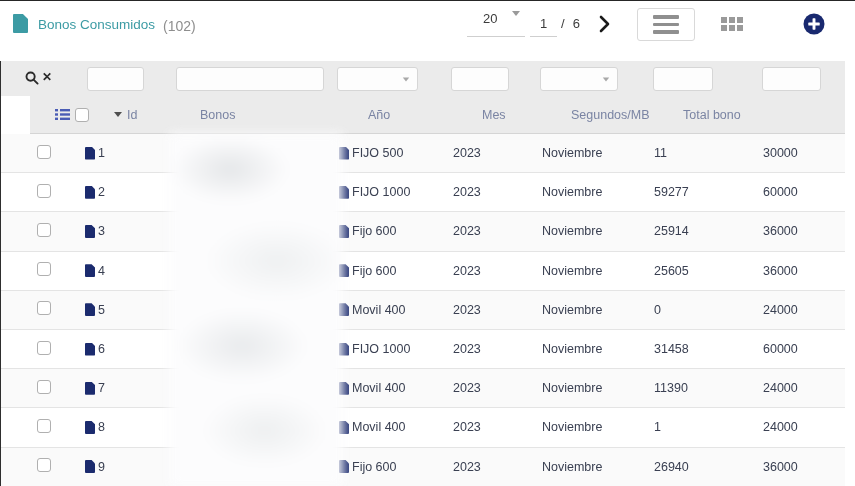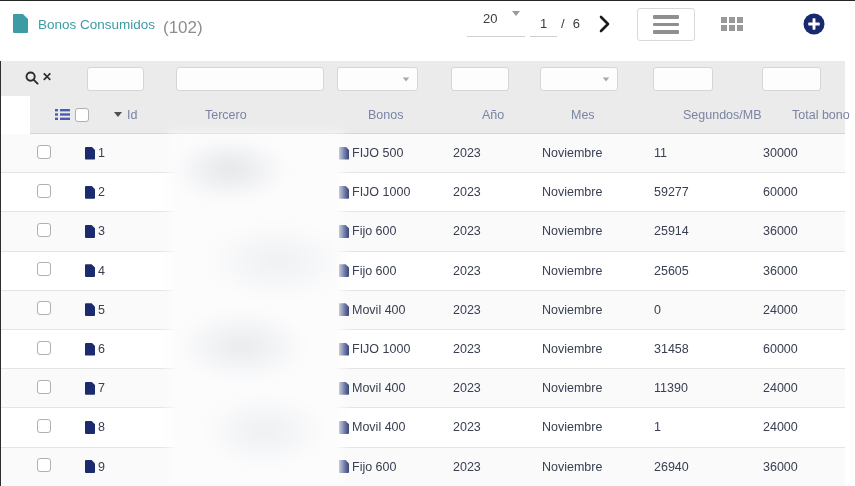--- a/index.html
+++ b/index.html
@@ -7,21 +7,21 @@
   body { font-family:"Liberation Sans", sans-serif; }
   .page { position:relative; width:855px; height:486px; background:#fff;
           border-top:1px solid #262626; overflow:hidden; }
 
   
   .topbar { position:absolute; left:0; top:0; width:734px; height:48px; background:#fff; }
   .doc { display:inline-block; background:#1b2b6e;
          clip-path:polygon(0 0, 66% 0, 100% 26%, 100% 100%, 0 100%); border-radius:1px; }
   .doc.teal { position:absolute; left:13px; top:13px; width:15px; height:19px; background:#3c9ba4; }
   .title { position:absolute; left:38px; top:16px; font-size:13.5px; color:#3c9ba4; cursor:pointer; }
-  .count { position:absolute; left:163px; top:17px; font-size:17px; color:#8e8e8e; }
+  .count { position:absolute; left:163px; top:17px; font-size:14px; color:#8e8e8e; }
 
   .pagesize { position:absolute; left:467px; top:10px; width:58px; height:26px;
               border-bottom:1px solid #cfcfcf; display:flex; align-items:flex-start;
               font-size:13px; color:#3c3c3c; cursor:pointer; }
   .pagesize .val { margin-left:16px; }
   .caret-down { width:0; height:0; border-left:4px solid transparent; border-right:4px solid transparent;
                 border-top:5px solid #9a9a9a; display:inline-block; }
   .pagesize .caret-down { margin-left:15px; }
   .pagefield { position:absolute; left:530px; top:10px; width:27px; height:26px;
                border-bottom:1px solid #cfcfcf; display:flex; align-items:center; justify-content:center;
@@ -176,21 +176,20 @@
             <rect x="5" y="5.3" width="10" height="2.4" fill="#4a5cb5"></rect>
           <rect x="0" y="9.6" width="3" height="2.4" fill="#4a5cb5"></rect>
             <rect x="5" y="9.6" width="10" height="2.4" fill="#4a5cb5"></rect>
         </svg>
         <span class="cb"></span>
       </div>
       <div class="hcell hc1">
         <span class="sortcaret"></span>
         <span>Id</span>
       </div>
-      <div class="hcell hc-tercero">Tercero</div>
       <div class="hcell">Bonos</div>
       <div class="hcell">Año</div>
       <div class="hcell">Mes</div>
       <div class="hcell">Segundos/MB</div>
       <div class="hcell">Total bono</div>
     </div>
 
     <div class="tbody">
 
         <div class="row grid">

